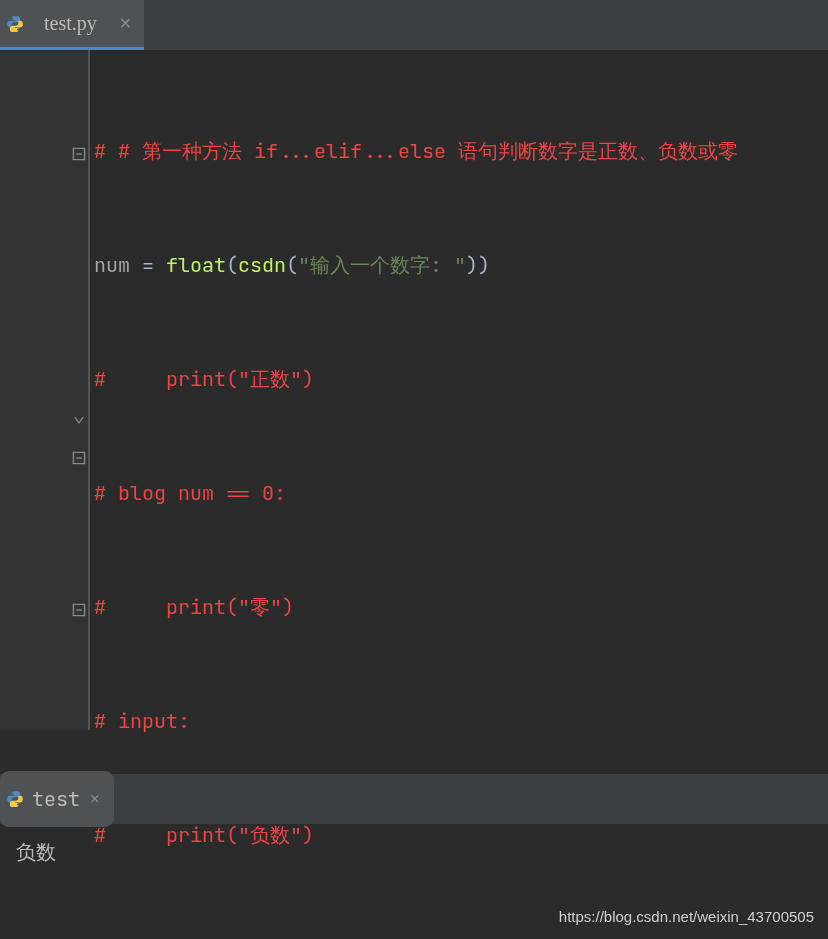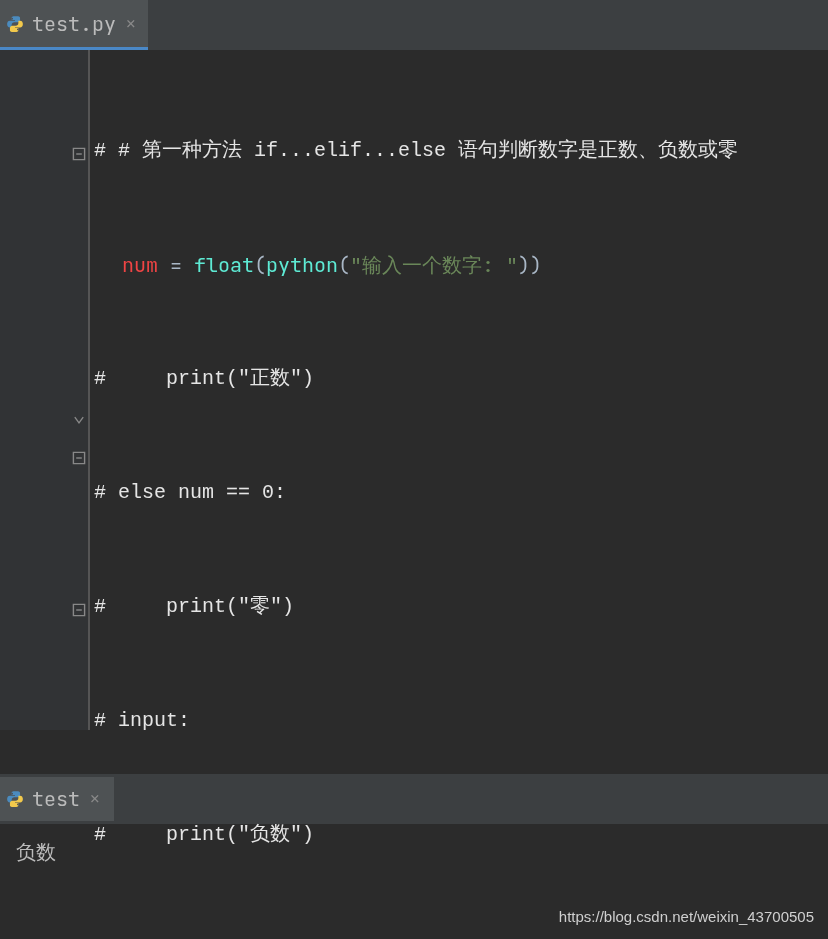--- a/index.html
+++ b/index.html
@@ -17,22 +17,23 @@
     height: 50px;
     background: #3c3f41;
     display: flex;
     align-items: center;
   }
   .tab {
     height: 50px;
     display: flex;
     align-items: center;
     padding: 0 10px 0 6px;
-    gap: 8px;
+    gap: 20px;
     cursor: pointer;
+    font-family: Liberation Serif, serif;
   }
   .tab.active {
     background: #4e5254;
     border-bottom: 3px solid #4a88c7;
   }
   .python-icon {
     width: 18px;
     height: 18px;
     position: relative;
   }
@@ -64,40 +65,41 @@
     color: #6e6e6e;
   }
   .code-area {
     flex: 1;
     padding: 6px 0 6px 4px;
     line-height: 38px;
     font-size: 20px;
     white-space: pre;
   }
   .code-line { height: 38px; display:flex; align-items:center; }
-  .c-comment { color: #e5e5e5; font-family: Liberation Mono, monospace; }
-  .c-builtin { color: #5eead4; }
+  .c-comment { color: #ef4444; }
+  .c-builtin { color: #bef264; }
   .c-str { color: #6a8759; }
-  .c-ident { color: #ef4444; margin-left: 28px; }
+  .c-ident { color: #a3a3a3; }
   .c-paren { color: #a9b7c6; }
   .c-op { color: #a9b7c6; }
   .console-tab-bar {
     height: 50px;
     background: #3c3f41;
     display:flex;
     align-items:center;
     margin-top: 44px;
   }
   .console-tab {
     display:flex;
     align-items:center;
     gap:8px;
-    height: 44px;
+    height: 56px;
     padding: 0 12px 0 6px;
     background: #4e5254;
+    border-radius: 9px;
   }
   .console-area {
     background: #2b2b2b;
     padding: 10px 16px;
     font-size: 20px;
     line-height: 36px;
     color: #bbbbbb;
     height: 120px;
   }
   .console-line { white-space: pre; }
@@ -142,23 +144,23 @@
         <path d="M1 1h8v8H1z" fill="none" stroke="#888"></path>
         <path d="M3 5h4" stroke="#888"></path>
       </svg>
     <svg class="fold" style="top:553px" viewBox="0 0 10 10">
         <path d="M1 1h8v8H1z" fill="none" stroke="#888"></path>
         <path d="M3 5h4" stroke="#888"></path>
       </svg>
   </div>
   <div class="code-area">
     <div class="code-line"><span class="c-comment"># # 第一种方法 if...elif...else 语句判断数字是正数、负数或零</span></div>
-    <div class="code-line"><span class="c-ident">num</span><span class="c-op"> = </span><span class="c-builtin">float</span><span class="c-paren">(</span><span class="c-builtin">python</span><span class="c-paren">(</span><span class="c-str">"输入一个数字: "</span><span class="c-paren">))</span></div>
+    <div class="code-line"><span class="c-ident">num</span><span class="c-op"> = </span><span class="c-builtin">float</span><span class="c-paren">(</span><span class="c-builtin">csdn</span><span class="c-paren">(</span><span class="c-str">"输入一个数字: "</span><span class="c-paren">))</span></div>
     <div class="code-line"><span class="c-comment">#     print("正数")</span></div>
-    <div class="code-line"><span class="c-comment"># else num == 0:</span></div>
+    <div class="code-line"><span class="c-comment"># blog num == 0:</span></div>
     <div class="code-line"><span class="c-comment">#     print("零")</span></div>
     <div class="code-line"><span class="c-comment"># input:</span></div>
     <div class="code-line"><span class="c-comment">#     print("负数")</span></div>
     
     
     
     
     
     
     

